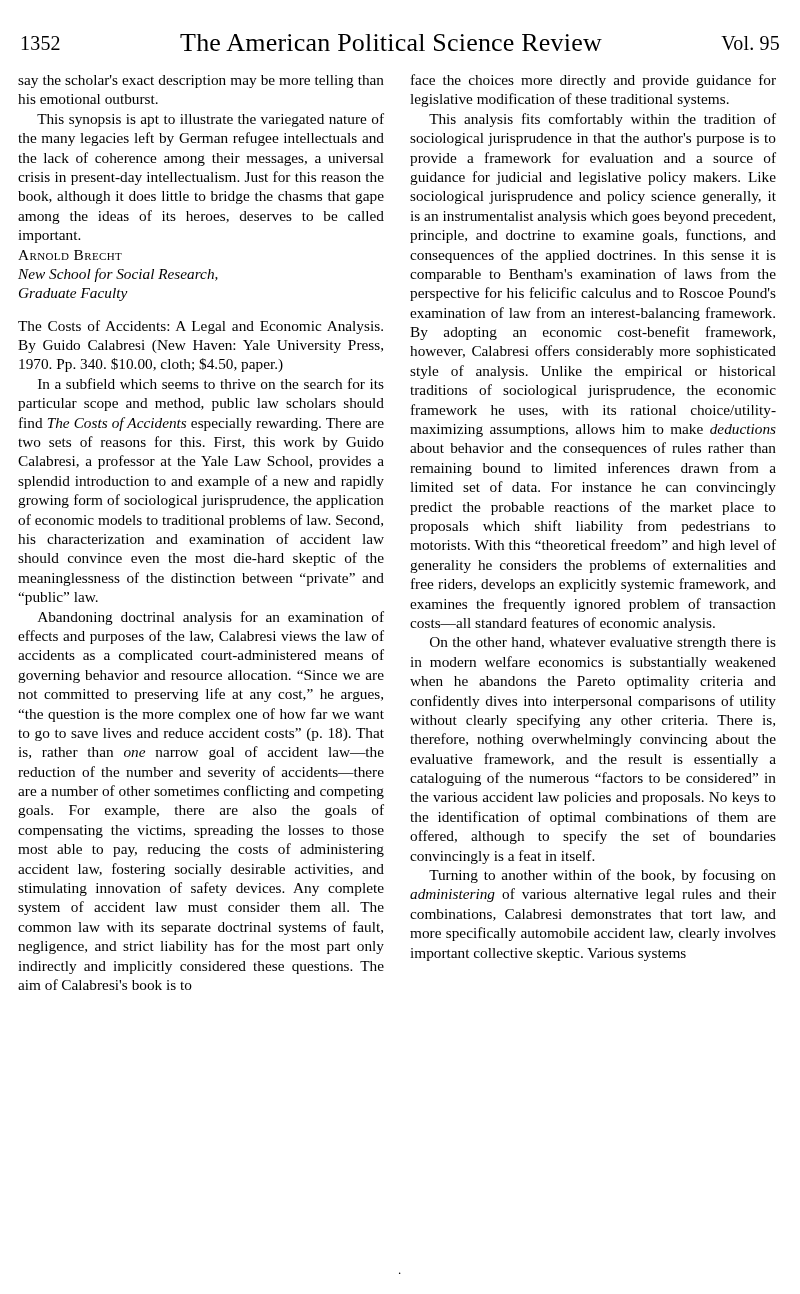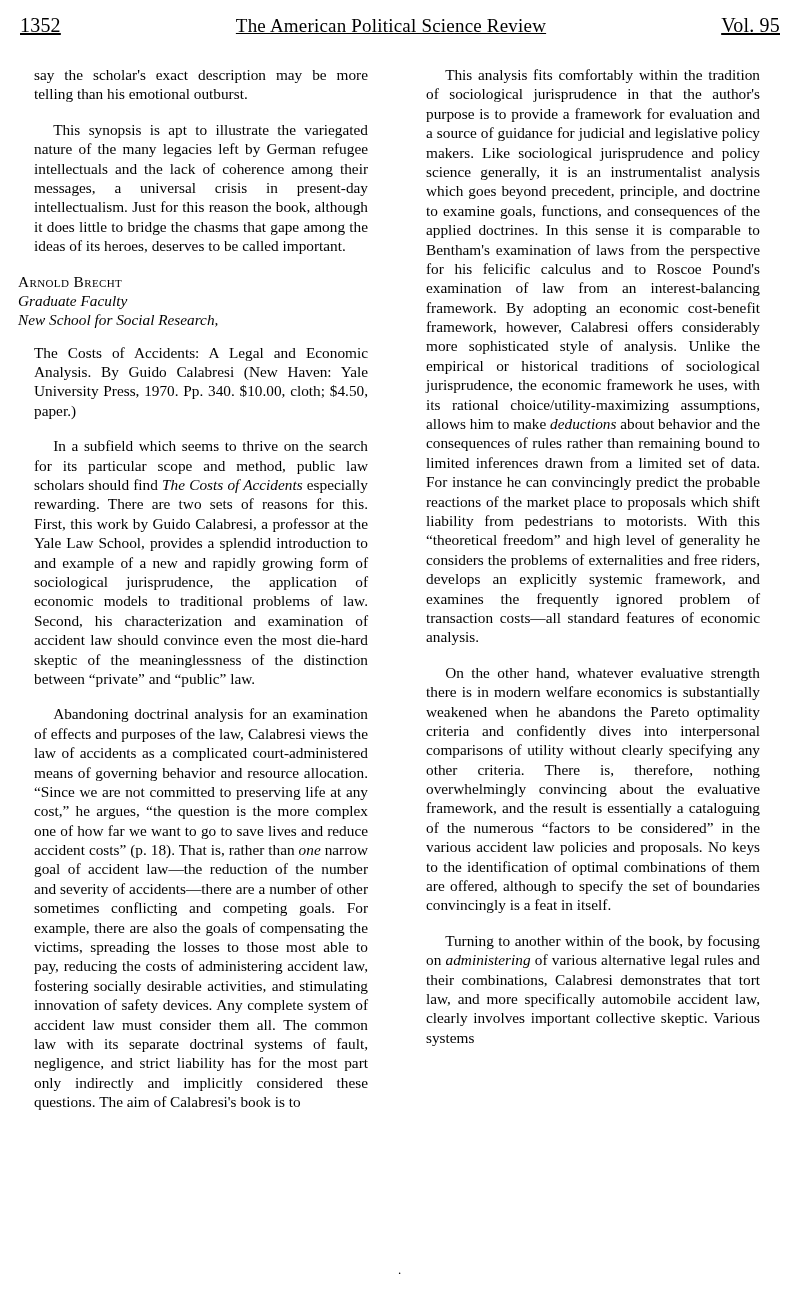--- a/index.html
+++ b/index.html
@@ -21,28 +21,27 @@
     box-sizing: border-box;
     padding: 14px 18px 10px 18px;
   }
   
   .running-head {
     display: flex;
     align-items: center;
     justify-content: space-between;
     font-size: 20px;
     letter-spacing: 0.2px;
-    margin: 0 2px 12px 2px;
-    text-decoration: underline;
+    margin: 14px 2px 12px 2px;
   }
   .running-head .folio {
     font-size: 20px;
   }
   .running-head .journal-title {
-    font-size: 19px;
+    font-size: 26px;
     text-align: center;
     flex: 1;
   }
   .running-head .volume {
     font-size: 20px;
     white-space: nowrap;
   }
   
   .columns {
     display: flex;
@@ -51,21 +50,21 @@
   }
   .col {
     width: 366px;
     font-size: 15.3px;
     line-height: 1.268;
     text-align: justify;
     text-justify: inter-word;
     hyphens: none;
   }
   p {
-    margin: 16px;
+    margin: 0;
     text-indent: 1.25em;
   }
   p.noindent {
     text-indent: 0;
   }
   .sig {
     text-align: left;
     text-indent: 0;
     margin: 0;
   }
@@ -108,33 +107,34 @@
 
   <div class="columns">
 
     <div class="col">
 
       <p class="noindent">say the scholar's exact description may be more telling than his emotional outburst.</p>
 
       <p>This synopsis is apt to illustrate the variegated nature of the many legacies left by German refugee intellectuals and the lack of coherence among their messages, a universal crisis in present-day intellectualism. Just for this reason the book, although it does little to bridge the chasms that gape among the ideas of its heroes, deserves to be called important.</p>
 
       <p class="sig smallcaps">Arnold Brecht</p>
+      <p class="affil">New School for Social Research,</p>
       <p class="affil">Graduate Faculty</p>
-      <p class="affil">New School for Social Research,</p>
 
       <p class="review-head"><span class="title">The Costs of Accidents: A Legal and Economic Analysis.</span><span> By Guido Calabresi (New Haven: Yale University Press, 1970. Pp. 340. $10.00, cloth; $4.50, paper.)</span></p>
 
       <p><span>In a subfield which seems to thrive on the search for its particular scope and method, public law scholars should find </span><em>The Costs of Accidents</em><span> especially rewarding. There are two sets of reasons for this. First, this work by Guido Calabresi, a professor at the Yale Law School, provides a splendid introduction to and example of a new and rapidly growing form of sociological jurisprudence, the application of economic models to traditional problems of law. Second, his characterization and examination of accident law should convince even the most die-hard skeptic of the meaninglessness of the distinction between “private” and “public” law.</span></p>
 
       <p><span>Abandoning doctrinal analysis for an examination of effects and purposes of the law, Calabresi views the law of accidents as a complicated court-administered means of governing behavior and resource allocation. “Since we are not committed to preserving life at any cost,” he argues, “the question is the more complex one of how far we want to go to save lives and reduce accident costs” (p. 18). That is, rather than </span><em>one</em><span> narrow goal of accident law—the reduction of the number and severity of accidents—there are a number of other sometimes conflicting and competing goals. For example, there are also the goals of compensating the victims, spreading the losses to those most able to pay, reducing the costs of administering accident law, fostering socially desirable activities, and stimulating innovation of safety devices. Any complete system of accident law must consider them all. The common law with its separate doctrinal systems of fault, negligence, and strict liability has for the most part only indirectly and implicitly considered these questions. The aim of Calabresi's book is to</span></p>
 
     </div>
 
     <div class="col">
 
+      <p class="noindent">face the choices more directly and provide guidance for legislative modification of these traditional systems.</p>
 
       <p><span>This analysis fits comfortably within the tradition of sociological jurisprudence in that the author's purpose is to provide a framework for evaluation and a source of guidance for judicial and legislative policy makers. Like sociological jurisprudence and policy science generally, it is an instrumentalist analysis which goes beyond precedent, principle, and doctrine to examine goals, functions, and consequences of the applied doctrines. In this sense it is comparable to Bentham's examination of laws from the perspective for his felicific calculus and to Roscoe Pound's examination of law from an interest-balancing framework. By adopting an economic cost-benefit framework, however, Calabresi offers considerably more sophisticated style of analysis. Unlike the empirical or historical traditions of sociological jurisprudence, the economic framework he uses, with its rational choice/utility-maximizing assumptions, allows him to make </span><em>deductions</em><span> about behavior and the consequences of rules rather than remaining bound to limited inferences drawn from a limited set of data. For instance he can convincingly predict the probable reactions of the market place to proposals which shift liability from pedestrians to motorists. With this “theoretical freedom” and high level of generality he considers the problems of externalities and free riders, develops an explicitly systemic framework, and examines the frequently ignored problem of transaction costs—all standard features of economic analysis.</span></p>
 
       <p>On the other hand, whatever evaluative strength there is in modern welfare economics is substantially weakened when he abandons the Pareto optimality criteria and confidently dives into interpersonal comparisons of utility without clearly specifying any other criteria. There is, therefore, nothing overwhelmingly convincing about the evaluative framework, and the result is essentially a cataloguing of the numerous “factors to be considered” in the various accident law policies and proposals. No keys to the identification of optimal combinations of them are offered, although to specify the set of boundaries convincingly is a feat in itself.</p>
 
       <p><span>Turning to another within of the book, by focusing on </span><em>administering</em><span> of various alternative legal rules and their combinations, Calabresi demonstrates that tort law, and more specifically automobile accident law, clearly involves important collective skeptic. Various systems</span></p>
 
     </div>
   </div>
 

